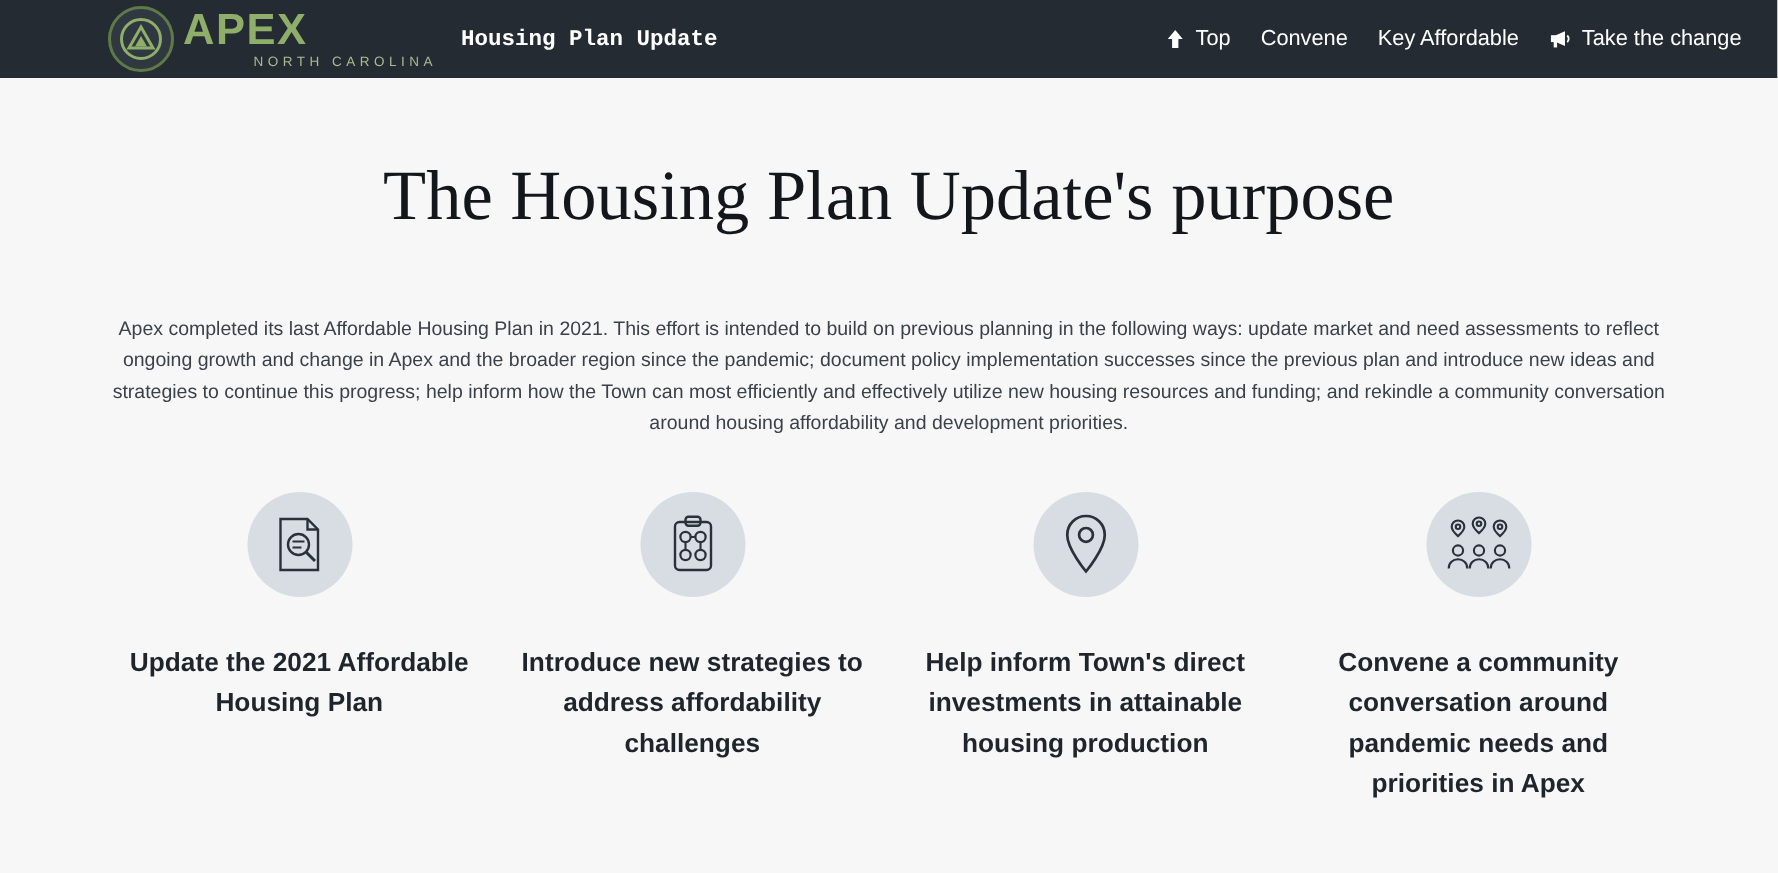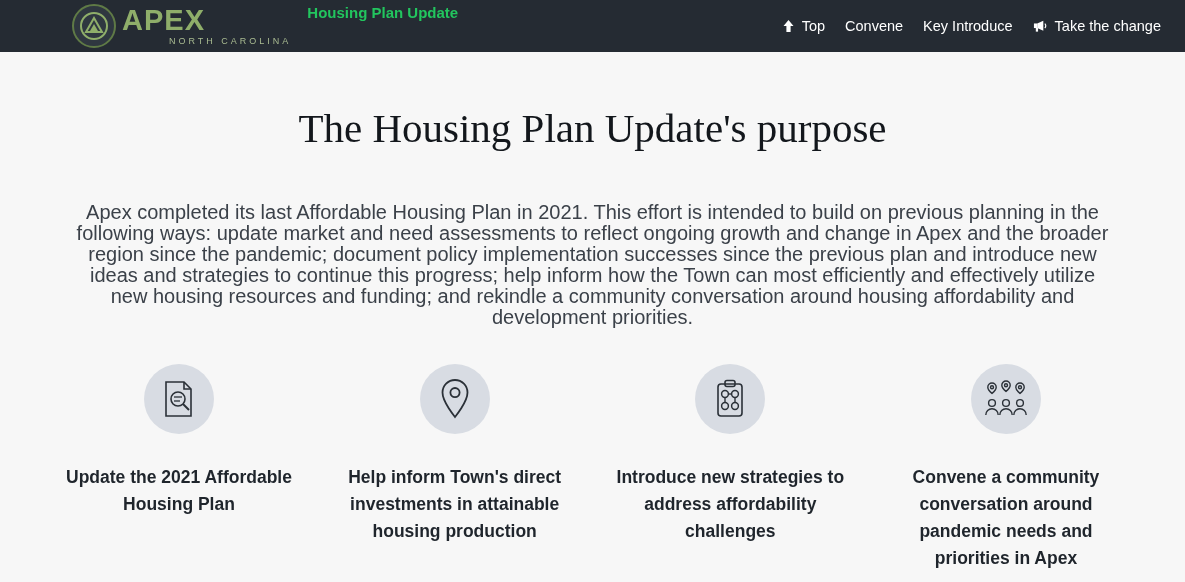--- a/index.html
+++ b/index.html
@@ -17,21 +17,21 @@
   .navbar {
     height: 52px;
     background: #252b33;
     display: flex;
     align-items: center;
     padding: 0 24px 0 72px;
     position: relative;
   }
   .brand {
     display: flex;
-    align-items: flex-start;
+    align-items: center;
     gap: 14px;
   }
   .logo-wrap {
     display: flex;
     align-items: center;
     gap: 6px;
   }
   .logo-mark {
     width: 44px;
     height: 44px;
@@ -56,24 +56,25 @@
   }
   .logo-sub {
     font-size: 9px;
     letter-spacing: 3px;
     color: #a9bb91;
     text-align: right;
     margin-top: 2px;
     margin-left: 47px;
   }
   .site-title {
-    color: #22c55e;
+    color: #ffffff;
     font-size: 15px;
     font-weight: bold;
     margin-left: 2px;
+    font-family: Liberation Mono, monospace;
   }
   .nav-links {
     margin-left: auto;
     display: flex;
     align-items: flex-start;
     gap: 20px;
   }
   .nav-link {
     color: #ffffff;
     font-size: 14.5px;
@@ -84,39 +85,39 @@
     cursor: pointer;
   }
   .nav-icon { display: inline-flex; align-items: center; }
 
   
   .page {
     padding-top: 8px;
   }
   .page-title {
     font-family: "Liberation Serif", serif;
-    font-size: 41px;
+    font-size: 47px;
     color: #13171c;
     text-align: center;
     margin: 44px 0 0 0;
     font-weight: normal;
   }
   .intro {
     width: 1040px;
     margin: 50px auto 0 auto;
     text-align: center;
-    font-size: 20px;
+    font-size: 13px;
     line-height: 21px;
     color: #3b4149;
   }
 
   
   .cards {
     display: flex;
-    justify-content: space-between;
+    justify-content: center;
     margin-top: 36px;
     padding: 0 48px;
   }
   .card {
     width: 262px;
     display: flex;
     flex-direction: column;
     align-items: center;
     padding: 0 8px;
   }
@@ -167,21 +168,21 @@
         </svg>
       </span>
       <span>Top</span>
     </a>
 
     <a class="nav-link" href="#">
       <span>Convene</span>
     </a>
 
     <a class="nav-link" href="#">
-      <span>Key Introduce</span>
+      <span>Key Affordable</span>
     </a>
 
     <a class="nav-link" href="#">
       <span class="nav-icon">
         <svg width="15" height="14" viewBox="0 0 16 14" aria-hidden="true">
           <path d="M11 1.5 L11 12 L4.5 9.2 L4.5 4.3 Z" fill="#ffffff"></path>
           <rect x="1" y="4.3" width="3.6" height="4.9" fill="#ffffff"></rect>
           <rect x="3" y="9" width="2.4" height="4" fill="#ffffff"></rect>
           <path d="M12.6 4.5 A3.2 3.2 0 0 1 12.6 9.2" fill="none" stroke="#ffffff" stroke-width="1.3"></path>
         </svg>
@@ -204,47 +205,47 @@
         <svg width="38" height="40" viewBox="0 0 38 40" aria-hidden="true">
           <path d="M6 3 H24 L31 10 V37 H6 Z" fill="none" stroke="#2b3138" stroke-width="1.6"></path>
           <path d="M24 3 V10 H31" fill="none" stroke="#2b3138" stroke-width="1.6"></path>
           <circle cx="18" cy="20" r="7" fill="none" stroke="#2b3138" stroke-width="1.6"></circle>
           <line x1="23" y1="25" x2="29" y2="31" stroke="#2b3138" stroke-width="2"></line>
           <line x1="14" y1="18" x2="22" y2="18" stroke="#2b3138" stroke-width="1.3"></line>
           <line x1="14" y1="22" x2="20" y2="22" stroke="#2b3138" stroke-width="1.3"></line>
         </svg>
       </div>
       <div class="card-label">Update the 2021 Affordable Housing Plan</div>
-    </div>
-
-    <div class="card">
-      <div class="card-icon">
-        <svg width="32" height="42" viewBox="0 0 32 42" aria-hidden="true">
-          <path d="M16 2 C9 2 3.5 7.6 3.5 14.6 C3.5 24 16 39 16 39 C16 39 28.5 24 28.5 14.6 C28.5 7.6 23 2 16 2 Z" fill="none" stroke="#2b3138" stroke-width="1.8"></path>
-          <circle cx="16" cy="14.6" r="4.6" fill="none" stroke="#2b3138" stroke-width="1.8"></circle>
-        </svg>
-      </div>
-      <div class="card-label">Help inform Town's direct investments in attainable housing production</div>
     </div>
 
     <div class="card">
       <div class="card-icon">
         <svg width="34" height="40" viewBox="0 0 34 40" aria-hidden="true">
           <rect x="5" y="5" width="24" height="32" rx="3" fill="none" stroke="#2b3138" stroke-width="1.6"></rect>
           <rect x="12" y="1.5" width="10" height="6" rx="2" fill="none" stroke="#2b3138" stroke-width="1.6"></rect>
           <circle cx="12" cy="15" r="3.4" fill="none" stroke="#2b3138" stroke-width="1.5"></circle>
           <circle cx="22" cy="15" r="3.4" fill="none" stroke="#2b3138" stroke-width="1.5"></circle>
           <circle cx="12" cy="27" r="3.4" fill="none" stroke="#2b3138" stroke-width="1.5"></circle>
           <circle cx="22" cy="27" r="3.4" fill="none" stroke="#2b3138" stroke-width="1.5"></circle>
           <line x1="12" y1="18.4" x2="12" y2="23.6" stroke="#2b3138" stroke-width="1.4"></line>
           <line x1="22" y1="18.4" x2="22" y2="23.6" stroke="#2b3138" stroke-width="1.4"></line>
           <line x1="15.4" y1="15" x2="18.6" y2="15" stroke="#2b3138" stroke-width="1.4"></line>
         </svg>
       </div>
       <div class="card-label">Introduce new strategies to address affordability challenges</div>
+    </div>
+
+    <div class="card">
+      <div class="card-icon">
+        <svg width="32" height="42" viewBox="0 0 32 42" aria-hidden="true">
+          <path d="M16 2 C9 2 3.5 7.6 3.5 14.6 C3.5 24 16 39 16 39 C16 39 28.5 24 28.5 14.6 C28.5 7.6 23 2 16 2 Z" fill="none" stroke="#2b3138" stroke-width="1.8"></path>
+          <circle cx="16" cy="14.6" r="4.6" fill="none" stroke="#2b3138" stroke-width="1.8"></circle>
+        </svg>
+      </div>
+      <div class="card-label">Help inform Town's direct investments in attainable housing production</div>
     </div>
 
     <div class="card">
       <div class="card-icon">
         <svg width="44" height="40" viewBox="0 0 44 40" aria-hidden="true">
           <g fill="none" stroke="#2b3138" stroke-width="1.4">
             <path d="M8 4 a4.2 4.2 0 0 1 4.2 4.2 c0 2.6 -4.2 6.2 -4.2 6.2 s-4.2 -3.6 -4.2 -6.2 A4.2 4.2 0 0 1 8 4 Z"></path>
             <circle cx="8" cy="8.2" r="1.5"></circle>
             <path d="M22 2 a4.2 4.2 0 0 1 4.2 4.2 c0 2.6 -4.2 6.2 -4.2 6.2 s-4.2 -3.6 -4.2 -6.2 A4.2 4.2 0 0 1 22 2 Z"></path>
             <circle cx="22" cy="6.2" r="1.5"></circle>

